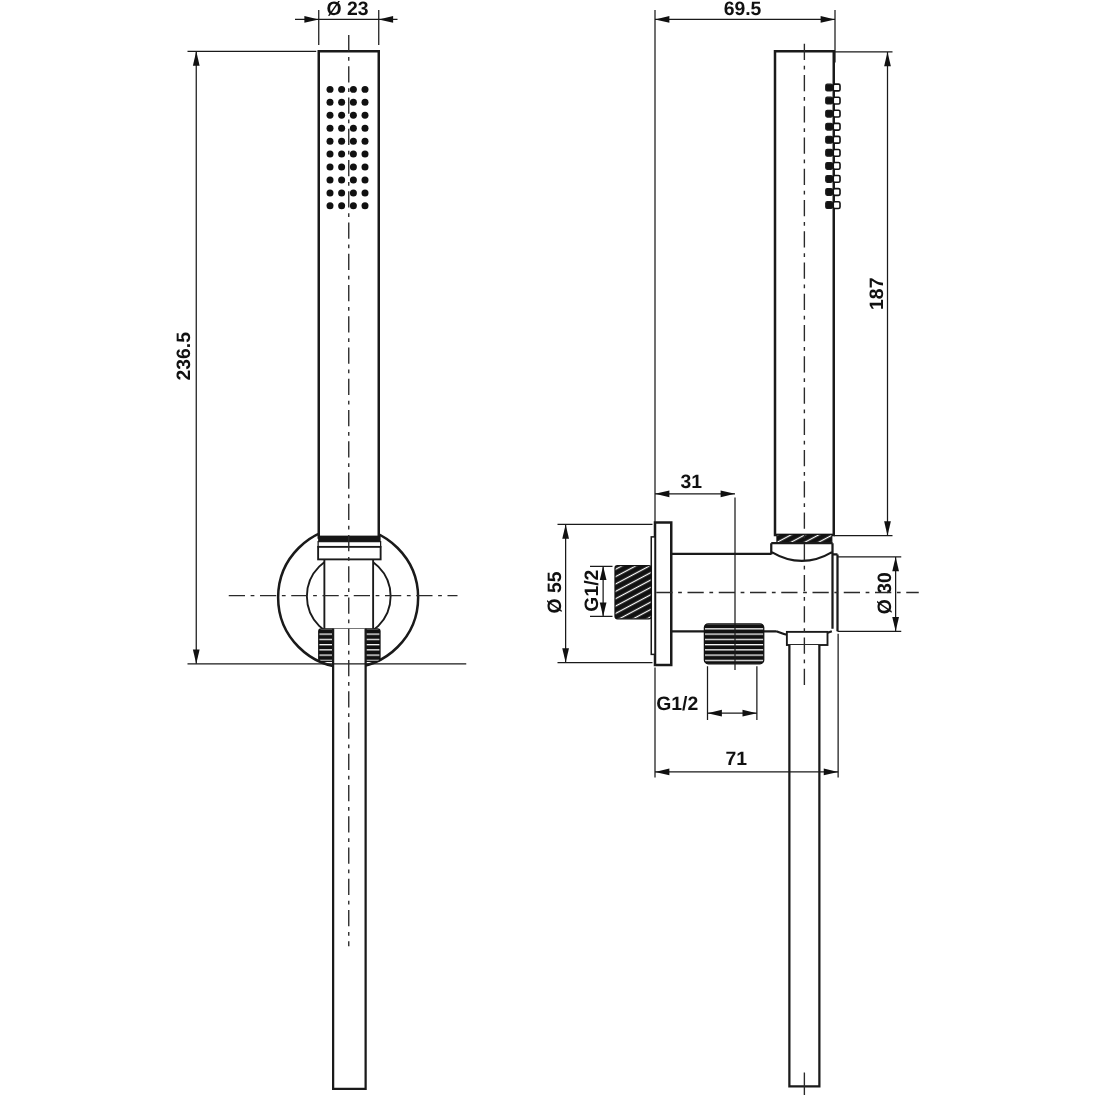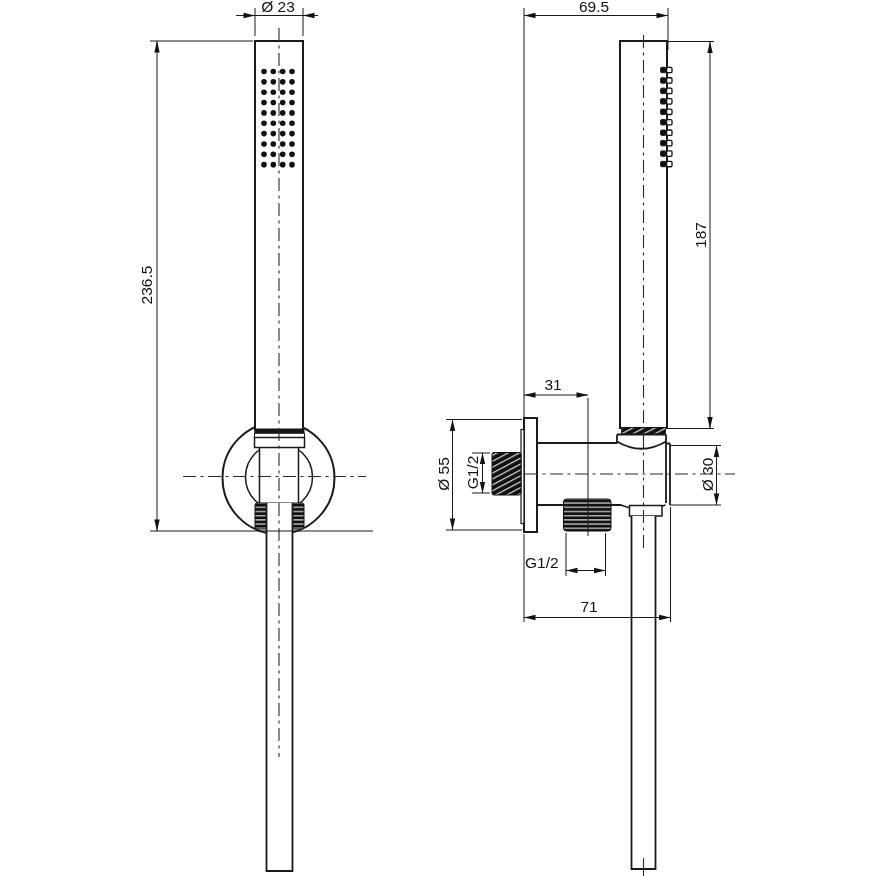--- a/index.html
+++ b/index.html
@@ -1,16 +1,16 @@
 <!DOCTYPE html>
 <html><head>
 <meta charset="utf-8">
 <style>
   html,body{margin:0;padding:0;background:#fff;}
-  .sheet{position:relative;width:876px;height:876px;background:#fff;overflow:hidden;}
+  .sheet{position:relative;width:876px;height:876px;background:#fff;overflow:hidden;font-weight:bold;}
   svg{display:block;}
   text{font-family:"Liberation Sans", sans-serif;font-size:15.5px;fill:#111;}
 </style>
 </head>
 <body>
 
 <div class="sheet">
 <svg width="876" height="876" viewBox="0 0 876 876">
   <defs>
     <pattern id="thH" width="5" height="4.2" patternUnits="userSpaceOnUse">

